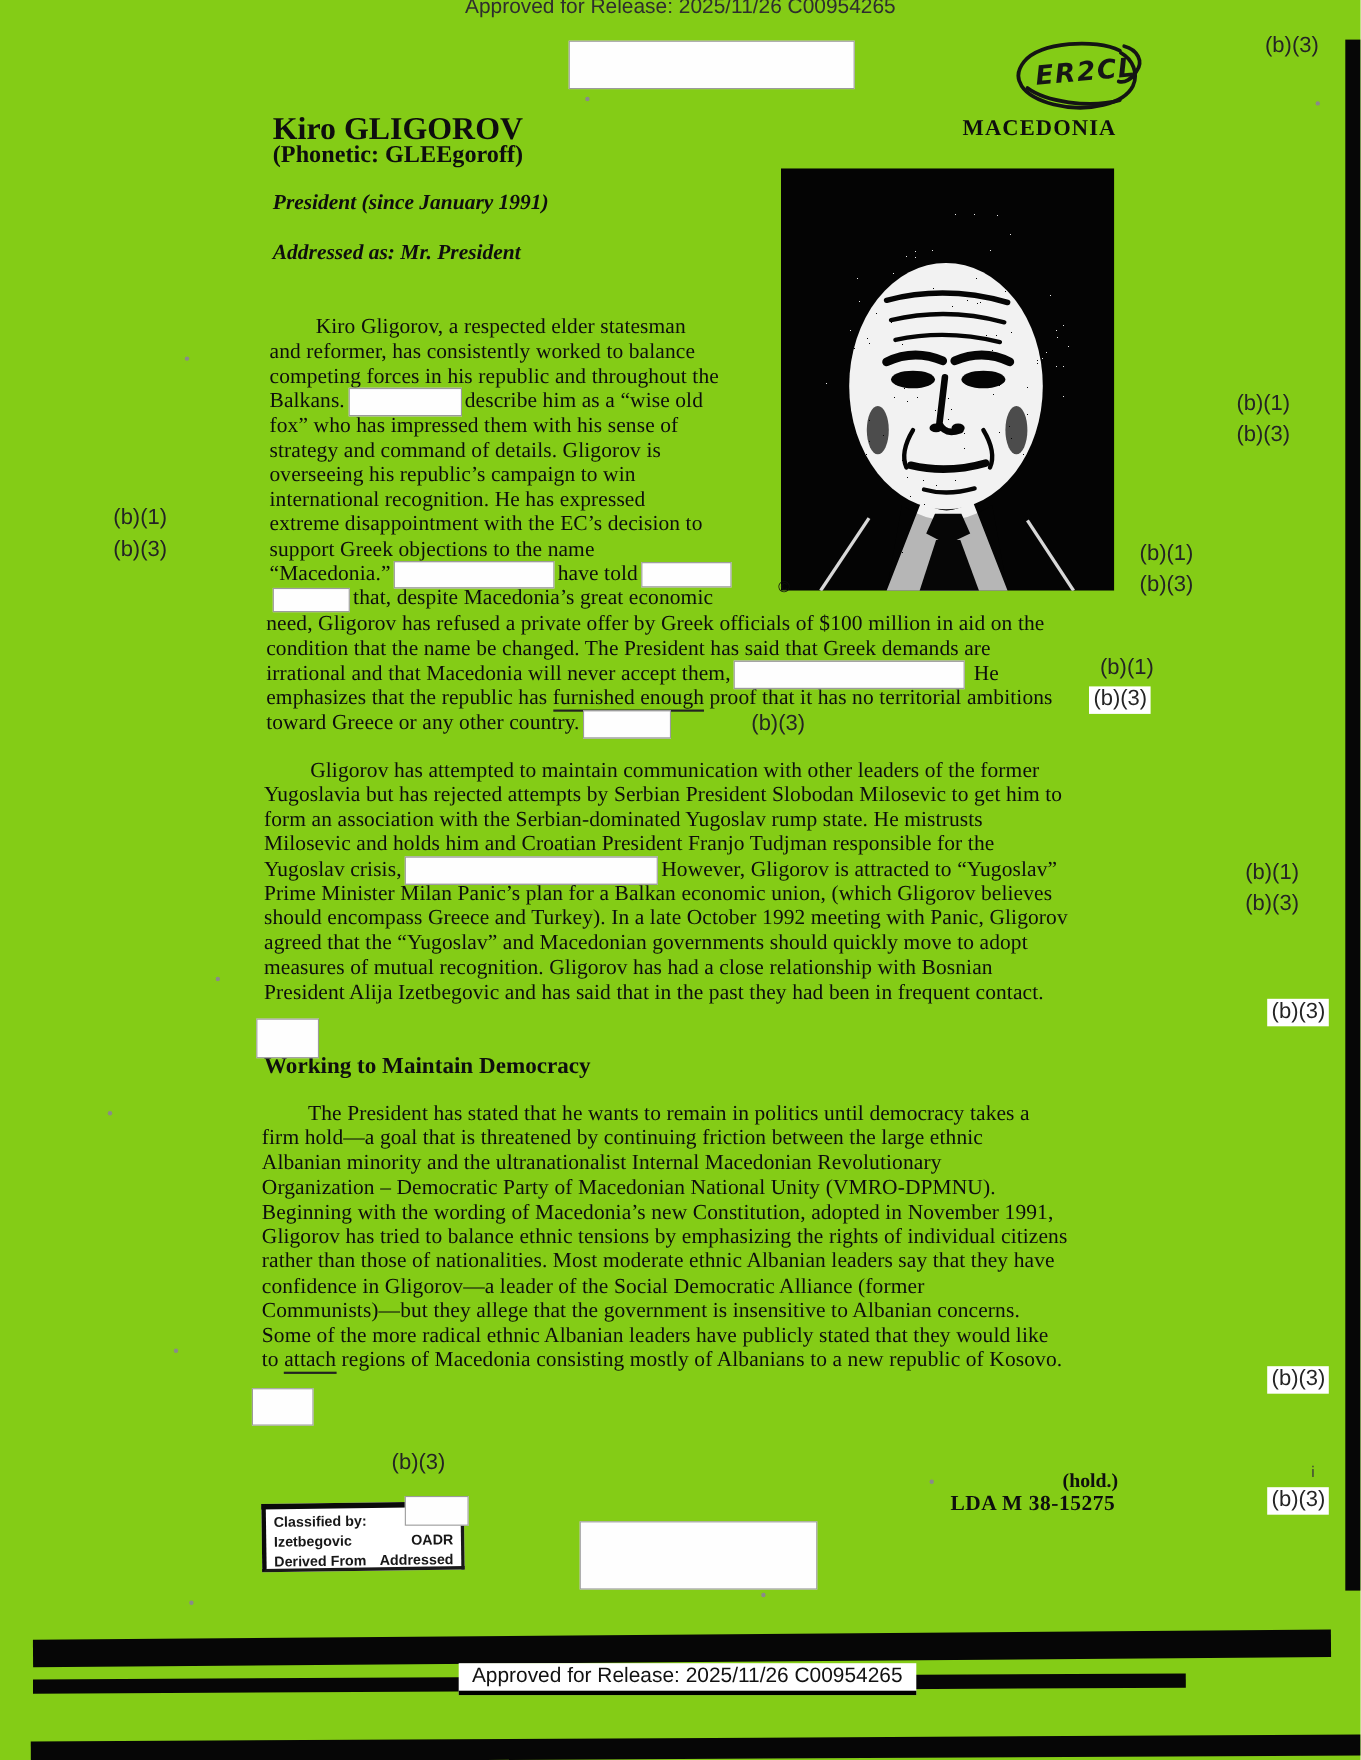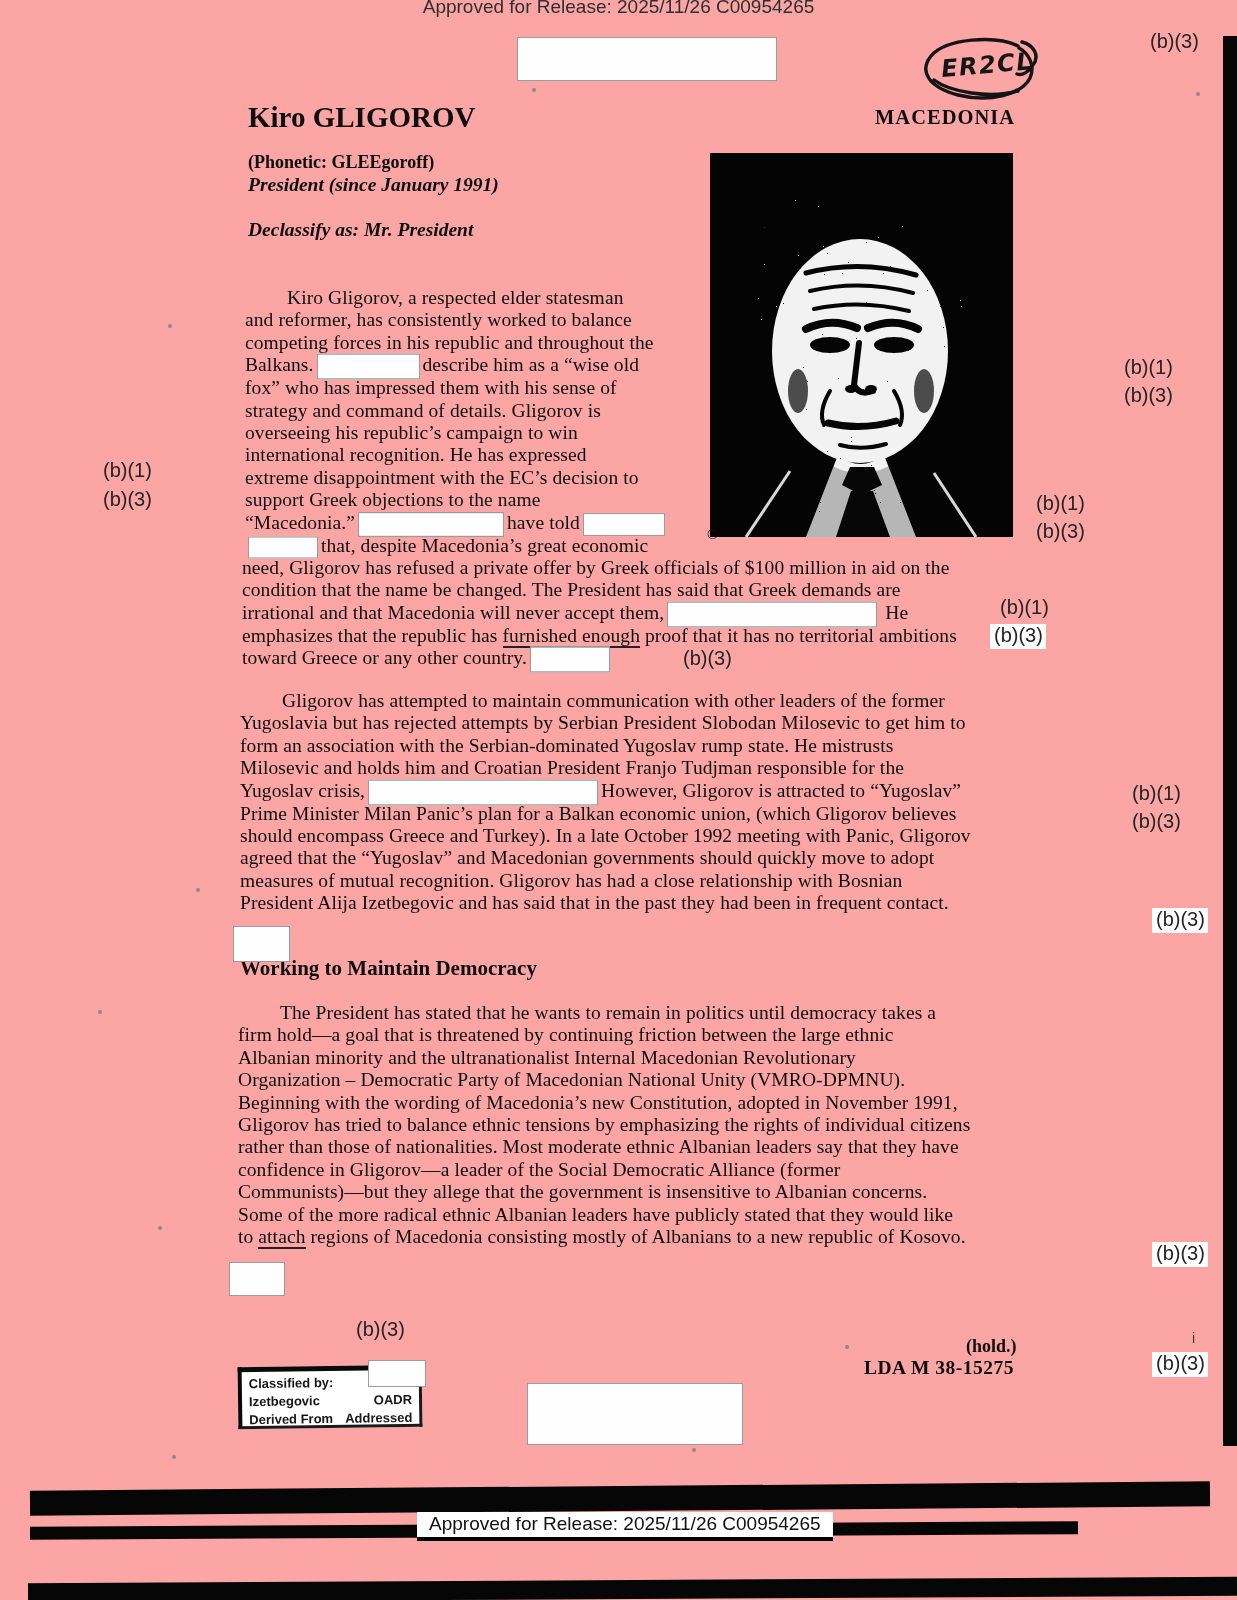--- a/index.html
+++ b/index.html
@@ -1,16 +1,16 @@
 <!DOCTYPE html>
 <html><head>
 <meta charset="utf-8">
 <style>
   html,body{margin:0;padding:0;background:#ffffff;}
-  #page{position:relative;width:1237px;height:1600px;background:#fca5a5;overflow:hidden;
+  #page{position:relative;width:1237px;height:1600px;background:#84cc16;overflow:hidden;
         font-family:"Liberation Serif",serif;color:#0e0e0e;}
   .abs{position:absolute;}
   .sans{font-family:"Liberation Sans",sans-serif;}
   .stamp{font-size:19px;color:#2e2e2e;white-space:nowrap;}
   .body-text{position:absolute;font-size:19.5px;line-height:22.4px;color:#0d0d0d;letter-spacing:0.1px;}
   .ired{display:inline-block;background:#fefefe;border:1px solid #9b9b9b;vertical-align:middle;
         margin:0 3px;box-sizing:border-box;transform-origin:center;}
   .redact{position:absolute;background:#fefefe;border:1px solid #9b9b9b;box-sizing:border-box;}
   .ann{position:absolute;font-family:"Liberation Sans",sans-serif;font-size:20px;color:#242424;white-space:nowrap;}
   .ann.wbg{background:#fff;padding:0 3px 2px 4px;}
@@ -39,24 +39,24 @@
       <g stroke="#141414" stroke-width="3.4" fill="none" stroke-linecap="round">
         <path d="M100,12 C78,1 28,4 13,22 C1,37 10,53 40,61 C72,69 104,60 112,44 C117,33 112,20 101,14"></path>
         <path d="M104,8 C116,11 122,22 115,31 C111,38 104,42 99,40"></path>
         <path d="M16,46 C32,58 72,65 100,57"></path>
       </g>
       <text x="24" y="43" transform="rotate(-5 24 43)" style="font-family:'DejaVu Sans',sans-serif;font-style:italic;font-weight:bold;font-size:24px;letter-spacing:1.5px;fill:#161616;">ER2CL</text>
     </svg>
   </div>
 
   <div class="abs b" style="left:248px;top:101px;font-size:29px;">Kiro GLIGOROV</div>
-  <div class="abs b" style="left:248px;top:127px;font-size:18px;margin-top:25px;">(Phonetic: GLEEgoroff)</div>
+  <div class="abs b" style="left:248px;top:127px;font-size:22px;">(Phonetic: GLEEgoroff)</div>
   <div class="abs b" style="left:875px;top:106px;font-size:20.5px;letter-spacing:1px;">MACEDONIA</div>
   <div class="abs bi" style="left:248px;top:174px;font-size:19.5px;text-align:right;">President (since January 1991)</div>
-  <div class="abs bi" style="left:248px;top:219px;font-size:19.5px;">Declassify as: Mr. President</div>
+  <div class="abs bi" style="left:248px;top:219px;font-size:19.5px;">Addressed as: Mr. President</div>
 
   <div class="abs" style="left:710px;top:153px;width:303px;height:384px;">
     <svg width="303" height="384" viewBox="0 0 303 384">
       <defs>
         <filter id="gHi" x="-5%" y="-5%" width="110%" height="110%">
           <feTurbulence type="fractalNoise" baseFrequency="0.75" numOctaves="2" seed="13" result="t"></feTurbulence>
           <feColorMatrix in="t" type="luminanceToAlpha" result="a"></feColorMatrix>
           <feComponentTransfer in="a" result="th">
               <feFuncA type="discrete" tableValues="0 1 1 1"></feFuncA>
             </feComponentTransfer>

